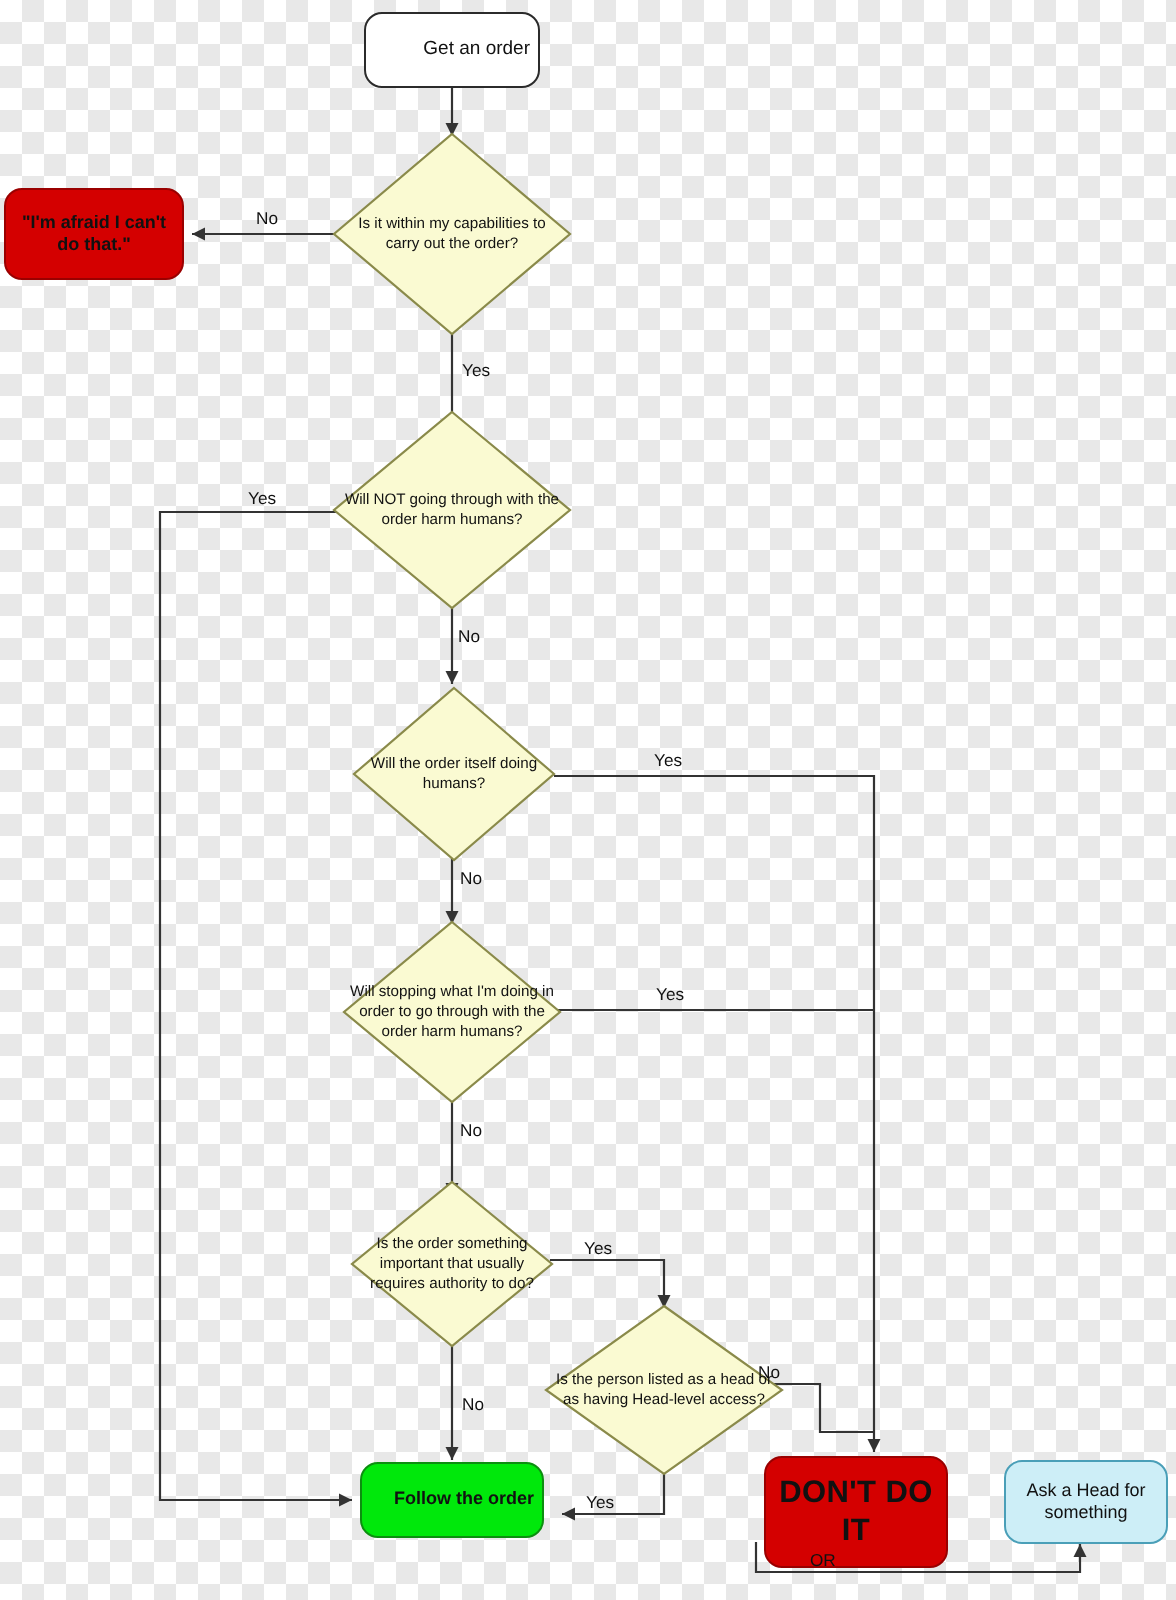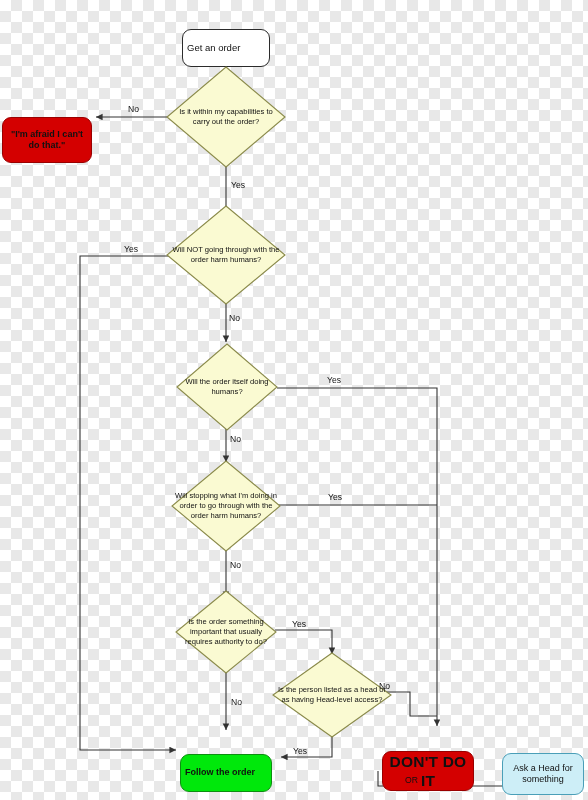--- a/index.html
+++ b/index.html
@@ -27,24 +27,23 @@
     top: 0;
     width: 588px;
     height: 800px;
     pointer-events: none;
   }
   .node {
     position: absolute;
     box-sizing: border-box;
     display: flex;
     align-items: center;
-    justify-content: flex-start;
+    justify-content: flex-end;
     text-align: center;
     color: #111111;
-    margin-top: 23px;
   }
   .term {
     border: 1.2px solid #2b2b2b;
     border-radius: 9px;
     font-size: 9.5px;
     line-height: 1.25;
     padding: 2px 4px;
   }
   .term-start { background: #ffffff; }
   .term-red {
@@ -197,21 +196,21 @@
     <svg width="120" height="86">
       <polygon points="60,1 119,43 60,85 1,43" fill="#FAFAD2" stroke="#8a8a4a" stroke-width="1.1"></polygon>
     </svg>
     <div class="diamond-label">Is the person listed as a head or as having Head-level access?</div>
   </div>
 
   <div class="node term term-green" style="left:180px; top:731px; width:92px; height:38px;">
     <span>Follow the order</span>
   </div>
 
-  <div class="node term term-red term-dontdoit" style="left:382px; top:728px; width:92px; height:40px;">
+  <div class="node term term-red term-dontdoit" style="left:382px; top:728px; width:92px; height:56px;">
     <span>DON'T DO IT</span>
   </div>
 
   <div class="node term term-blue" style="left:502px; top:730px; width:82px; height:42px;">
     <span>Ask a Head for something</span>
   </div>
 
 
   <div class="edge-label" style="left:128px; top:104px;">No</div>
   <div class="edge-label" style="left:231px; top:180px;">Yes</div>

